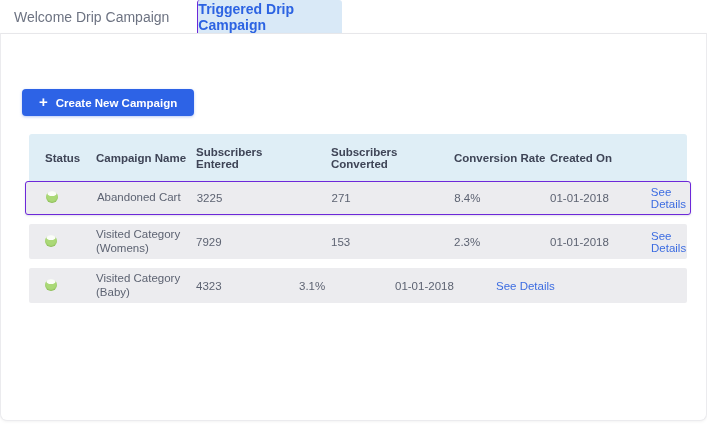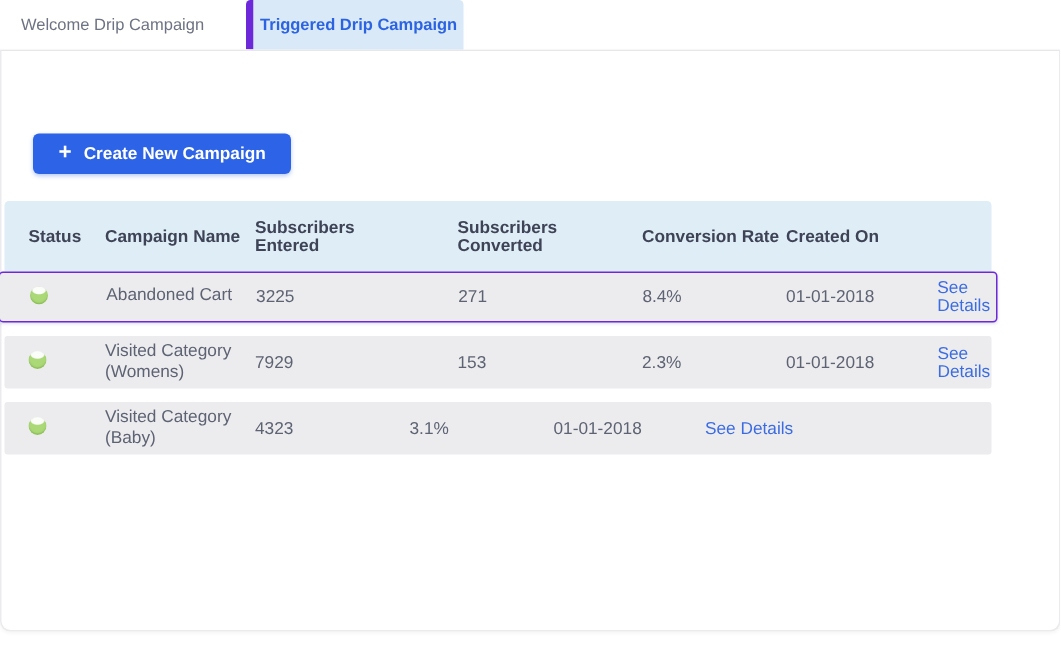--- a/index.html
+++ b/index.html
@@ -2,26 +2,26 @@
 <html><head>
 <meta charset="utf-8">
 <style>
   * { margin:0; padding:0; box-sizing:border-box; }
   html,body { background:#ffffff; }
   body { font-family:"Liberation Sans","DejaVu Sans",sans-serif; }
   .page { position:relative; width:707px; height:446px; background:#ffffff; overflow:hidden; }
 
   
   .tabs { display:flex; height:33px; align-items:stretch; }
-  .tab { display:flex; align-items:center; font-size:11px; cursor:pointer; }
+  .tab { display:flex; align-items:center; font-size:14px; cursor:pointer; }
   .tab-inactive { color:#6d7382; padding:0 28px 0 14px; }
   .tab-active {
     background:#d9e9f7; color:#2c63e2; font-weight:700;
     width:145px; justify-content:center;
-    border-left:5px solid #6d28d9;
+    border-left:1px solid #6d28d9;
     border-radius:3px 3px 0 0;
   }
 
   
   .card {
     position:absolute; left:0; top:33px; width:707px; height:388px;
     background:#ffffff;
     border:1px solid #ebebee; border-top:1px solid #e7e7ea;
     border-radius:0 0 7px 7px;
     box-shadow:0 1px 3px rgba(0,0,0,0.05);
@@ -33,21 +33,21 @@
     height:27px; padding:0 17px;
     display:flex; align-items:center; gap:8px;
     background:#2d63e6; color:#ffffff;
     border:none; border-radius:4px; cursor:pointer;
     font-family:inherit; font-size:11.5px; font-weight:700;
     box-shadow:0 1px 3px rgba(45,99,230,0.35);
   }
   .create-btn .plus { font-size:15px; font-weight:700; line-height:1; position:relative; top:-1px; }
 
   
-  .table { position:absolute; left:2px; top:100px; width:658px; }
+  .table { position:absolute; left:28px; top:100px; width:658px; }
   .thead {
     display:flex; align-items:center; height:47px;
     background:#dfeef6; border-radius:3px 3px 0 0;
     font-size:11.5px; font-weight:600; color:#3e4456;
   }
   .col-status   { width:67px;  padding-left:16px; }
   .col-name     { width:100px; padding-right:8px; }
   .col-entered  { width:103px; }
   .col-converted{ width:123px;margin-left:32px; }
   .col-rate     { width:96px;  }

